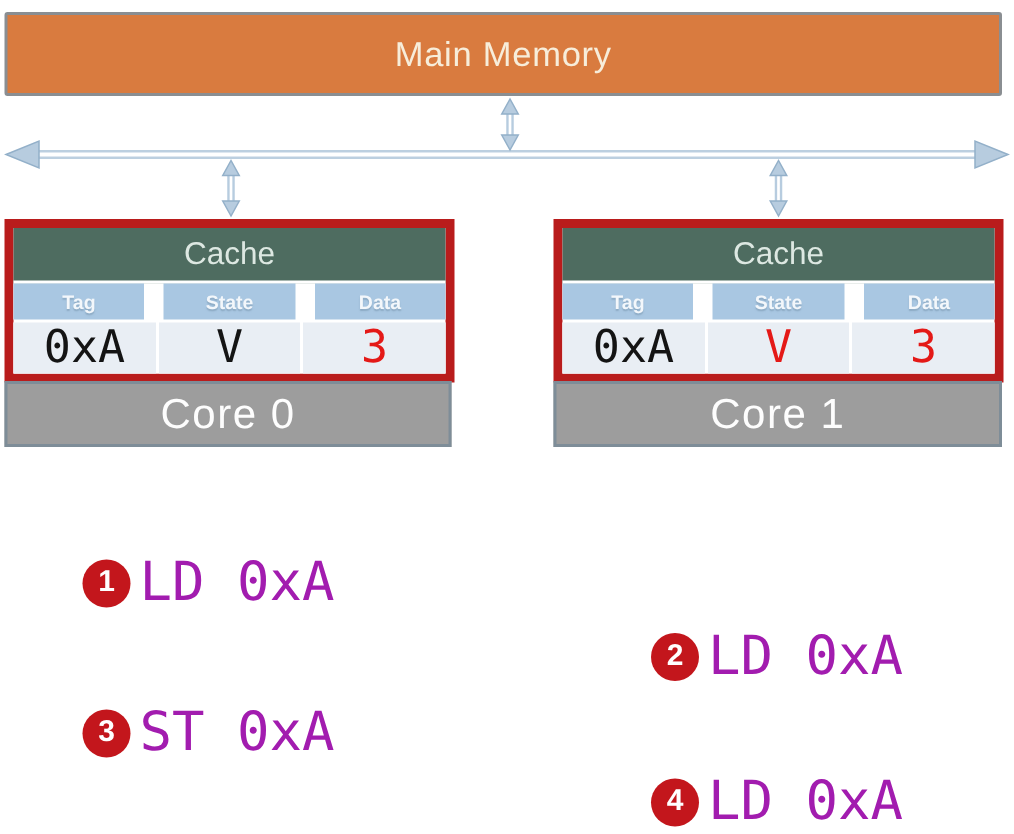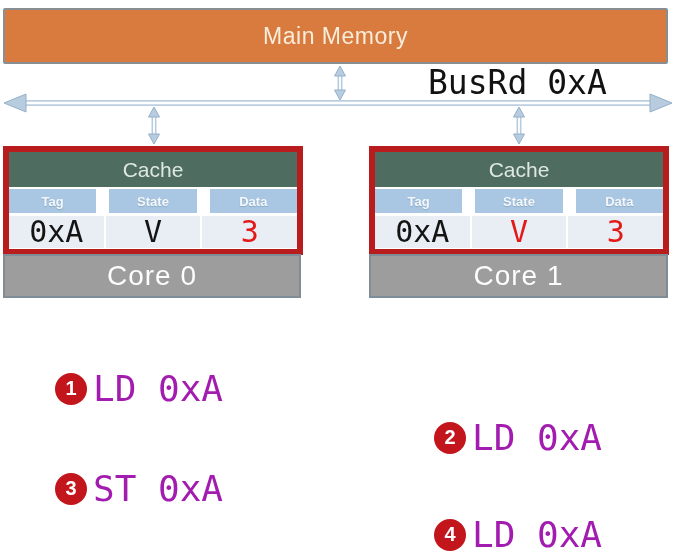--- a/index.html
+++ b/index.html
@@ -37,21 +37,21 @@
     height:35px;background:#4e6c60;color:#dde8e2;
     display:flex;align-items:center;justify-content:center;
     font-size:21px;border-bottom:2px solid #ffffff;
   }
   .cache-cols{display:flex;gap:13px;background:#ffffff;height:24px;}
   .cache-cols .col-h{
     flex:1;background:#a9c7e2;color:#f3f7fb;font-weight:bold;font-size:13px;
     display:flex;align-items:center;justify-content:center;
     text-shadow:0 1px 1px rgba(120,150,175,.6);
   }
-  .cache-row{display:flex;gap:2px;background:#ffffff;height:34px;margin-top:2px;align-items:center;}
+  .cache-row{display:flex;gap:2px;background:#ffffff;height:34px;margin-top:2px;}
   .cache-row .cell{
     flex:1;background:#e9eef4;color:#141414;font-size:30px;line-height:32px;
     display:flex;align-items:center;justify-content:center;
   }
   .cell.red{color:#e41917;}
 
   
   .core{
     position:absolute;top:254px;height:44px;background:#9d9d9d;
     border:2px solid #7e8d98;box-sizing:border-box;
@@ -107,21 +107,20 @@
     </g>
 
     <g>
       <line x1="519" y1="114" x2="519" y2="137" stroke="#b7ccdf" stroke-width="5"></line>
       <line x1="519" y1="114" x2="519" y2="137" stroke="#ffffff" stroke-width="1.8"></line>
       <polygon points="519,107 513.5,117 524.5,117" fill="#b7ccdf" stroke="#93b0c9" stroke-width="1"></polygon>
       <polygon points="519,144 513.5,134 524.5,134" fill="#b7ccdf" stroke="#93b0c9" stroke-width="1"></polygon>
     </g>
   </svg>
 
-  <div class="bus-label mono">BusRd 0xA</div>
 
   <div class="cache cache-left">
     <div class="cache-title">Cache</div>
     <div class="cache-cols">
       <div class="col-h">Tag</div>
       <div class="col-h">State</div>
       <div class="col-h">Data</div>
     </div>
     <div class="cache-row">
       <div class="cell mono">0xA</div>

